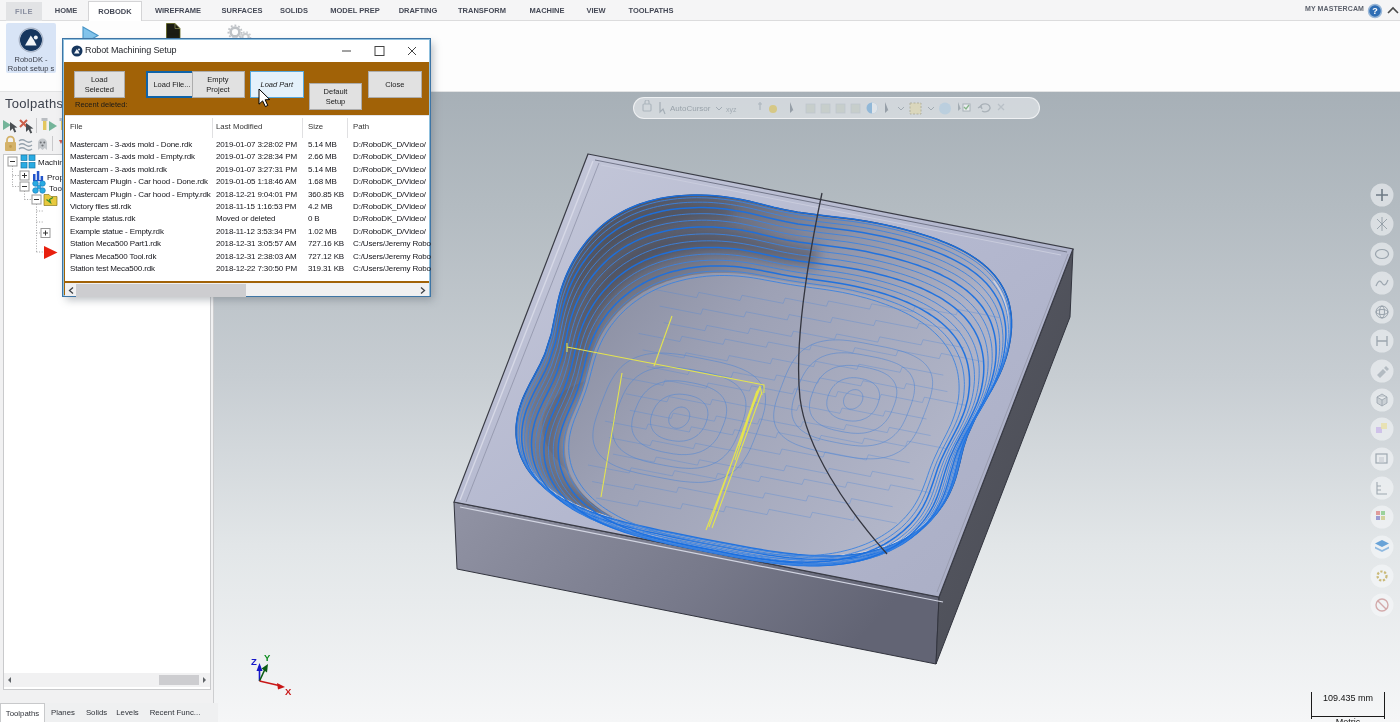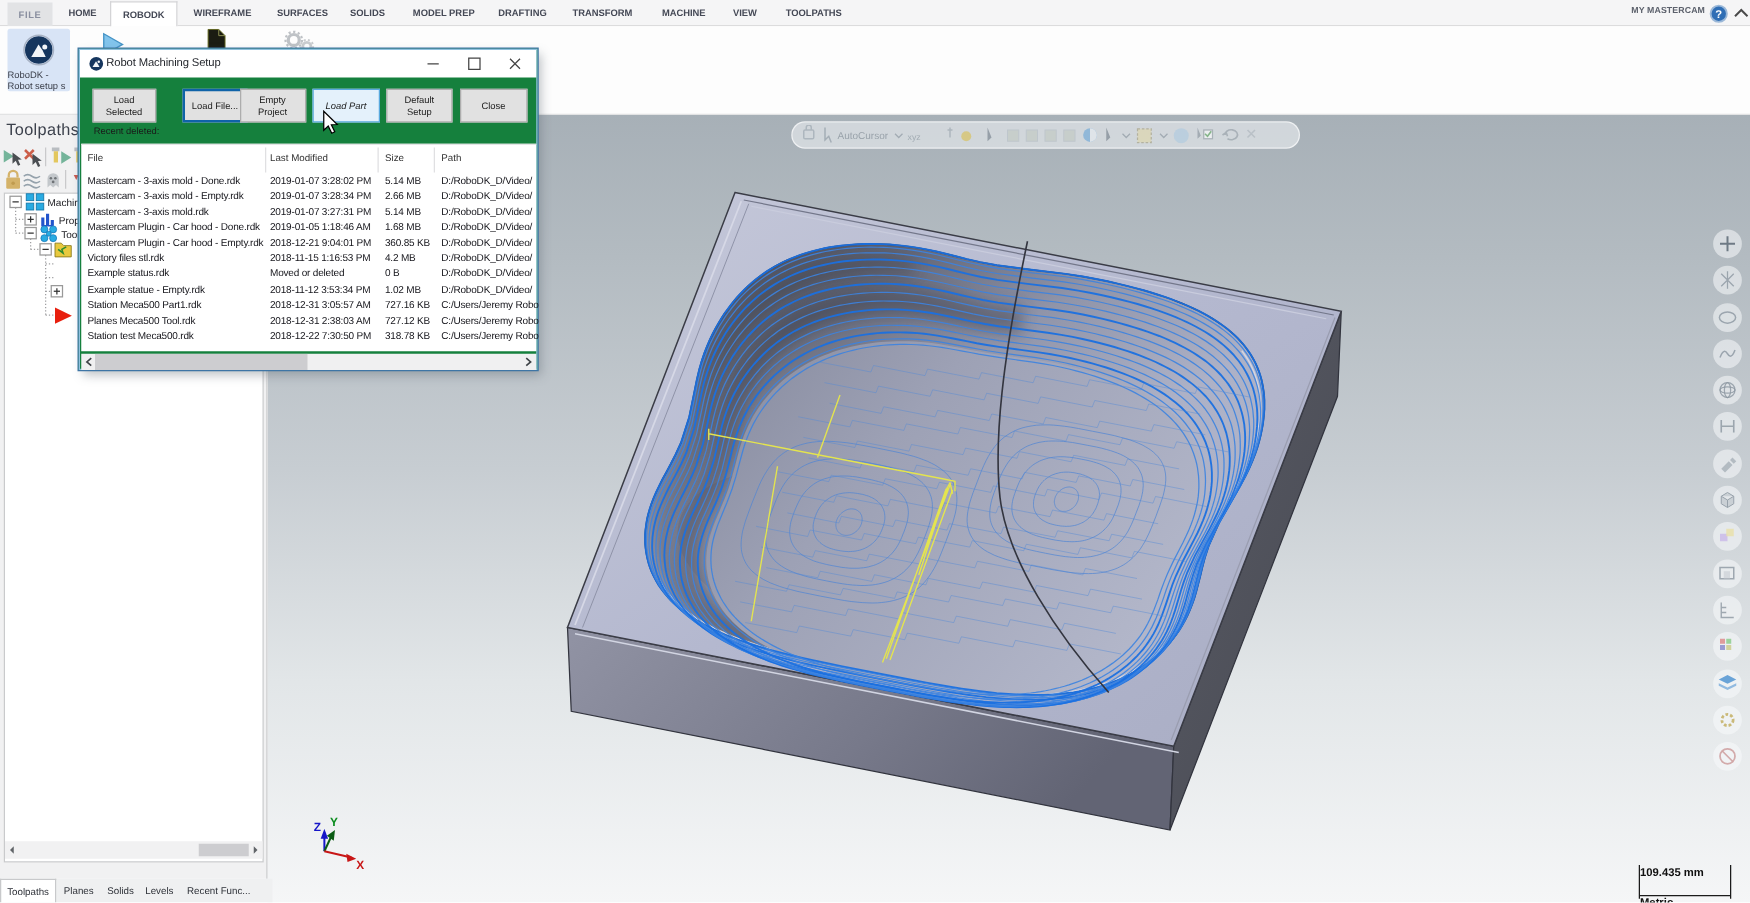--- a/index.html
+++ b/index.html
@@ -1,35 +1,35 @@
 <!DOCTYPE html>
 <html><head><meta charset="utf-8"><style>
 *{margin:0;padding:0;box-sizing:border-box}
 body{width:1400px;height:722px;position:relative;overflow:hidden;font-family:"Liberation Sans",sans-serif;background:#fff}
 .abs{position:absolute}
 #tabs{left:0;top:0;width:1400px;height:21px;background:#f5f5f6;border-bottom:1px solid #dcdcdd}
 .tab{position:absolute;top:0;height:21px;font-size:7.5px;font-weight:bold;color:#454956;display:flex;align-items:center;justify-content:center}
 #filetab{left:6px;top:2px;width:36px;height:19px;background:#e2e3e5;color:#8a8fa0;font-weight:bold;font-size:7.5px;display:flex;align-items:center;justify-content:center;letter-spacing:.5px}
 #robodktab{left:88px;top:1px;width:54px;height:21px;background:#fff;border:1px solid #d4d4d6;border-bottom:none}
 #ribbon{left:0;top:21px;width:1400px;height:71px;background:#fdfdfd;border-bottom:1px solid #e2e3e4}
-#robobtn{left:6px;top:2px;width:50px;height:50px;background:#d8e4f6;border-radius:2px;text-align:left;font-size:7.5px;color:#3a3e49}
+#robobtn{left:6px;top:2px;width:50px;height:50px;background:#d8e4f6;border-radius:2px;text-align:center;font-size:7.5px;color:#3a3e49}
 #leftpanel{left:0;top:92px;width:214px;height:611px;background:#f1f1f2;border-right:1px solid #cdced0}
 #lp-title{left:5px;top:4px;font-size:13px;letter-spacing:.3px;color:#3c414c}
 #viewport{left:214px;top:92px;width:1186px;height:630px;background:linear-gradient(180deg,#a7b0b7 0%,#b3bbc1 18%,#c7cdd2 45%,#e2e6e8 72%,#f5f6f7 100%)}
 #fl-toolbar{left:633px;top:97px;width:407px;height:22px;background:rgba(234,238,241,.62);border:1px solid rgba(255,255,255,.65);border-radius:11px}
-#dialog{left:63px;top:39px;width:367px;height:257px;background:#15803d;border:1px solid #8fc0de;box-shadow:0 0 0 1px #3e75a5,3px 4px 8px rgba(90,100,110,.4)}
+#dialog{left:63px;top:39px;width:367px;height:257px;background:#a16207;border:1px solid #8fc0de;box-shadow:0 0 0 1px #3e75a5,3px 4px 8px rgba(90,100,110,.4)}
 #dtitle{left:0;top:0;width:100%;height:22px;background:#fff;font-size:9px;letter-spacing:-0.1px;color:#25282e}
 .dbtn{position:absolute;top:31px;height:27px;background:#e1e1e1;border:1px solid #adadad;font-size:7.5px;color:#1a1a1a;display:flex;align-items:center;justify-content:center;text-align:center;line-height:1.25}
 #dtable{left:1px;top:75px;width:364px;height:166px;background:#fff;border-top:1px solid #e4e4e6}
 .drow{position:absolute;left:0;width:100%;height:12.4px;font-size:8px;letter-spacing:-0.15px;color:#14141a;white-space:nowrap}
 .c1{position:absolute;left:5px}.c2{position:absolute;left:151px}.c3{position:absolute;left:243px}.c4{position:absolute;left:288px}
 #dscroll{left:1px;top:243px;width:364px;height:13px;background:#f0f0f1}
 #statusbar{left:0;top:703px;width:218px;height:19px;background:#eff0f1}
 .stab{position:absolute;top:0;height:19px;font-size:7.8px;color:#2e3138;display:flex;align-items:center;justify-content:center}
-#metricbox{left:1311px;top:692px;width:74px;height:27px;border-left:1.5px solid #1b1b1b;border-right:1.5px solid #1b1b1b;font-weight:bold;font-size:9px;color:#111;text-align:left}
+#metricbox{left:1311px;top:692px;width:74px;height:27px;border-left:1.5px solid #1b1b1b;border-right:1.5px solid #1b1b1b;font-weight:normal;font-size:9px;color:#111;text-align:center}
 </style></head>
 <body>
 <div class="abs" id="tabs"></div>
 <div class="tab" style="left:26px;width:80px">HOME</div>
 <div class="tab" style="left:75px;width:80px">ROBODK</div>
 <div class="tab" style="left:138px;width:80px">WIREFRAME</div>
 <div class="tab" style="left:202px;width:80px">SURFACES</div>
 <div class="tab" style="left:254px;width:80px">SOLIDS</div>
 <div class="tab" style="left:315px;width:80px">MODEL PREP</div>
 <div class="tab" style="left:378px;width:80px">DRAFTING</div>
@@ -414,21 +414,21 @@
    <svg class="abs" style="left:267px;top:0" width="92" height="22">
      <line x1="11" y1="11" x2="20" y2="11" stroke="#444" stroke-width="1"></line>
      <rect x="44" y="6.5" width="9" height="9" fill="none" stroke="#444" stroke-width="1"></rect>
      <path d="M77 7 l8 8 M85 7 l-8 8" stroke="#444" stroke-width="1"></path>
    </svg>
  </div>
  <div class="dbtn" style="left:9.5px;width:51.5px;">Load<br>Selected</div>
  <div class="dbtn" style="left:82px;width:52px;border:2px solid #0f63a8;">Load File...</div>
  <div class="dbtn" style="left:127.5px;width:53px;">Empty<br>Project</div>
  <div class="dbtn" style="left:186px;width:53.5px;background:#e4f1fb;border:1px solid #58a9de;font-style:italic;">Load Part</div>
- <div class="dbtn" style="left:245px;width:53px;">Default<br>Setup</div>
+ <div class="dbtn" style="left:245px;width:53px;margin-top:12px;">Default<br>Setup</div>
  <div class="dbtn" style="left:304px;width:53.5px;">Close</div>
  <div class="abs" style="left:11px;top:60px;font-size:7.5px;color:#1a1a1a">Recent deleted:</div>
  <div class="abs" id="dtable">
    <div class="abs" style="left:5px;top:6px;font-size:7.8px;color:#333">File</div>
    <div class="abs" style="left:151px;top:6px;font-size:7.8px;color:#333">Last Modified</div>
    <div class="abs" style="left:243px;top:6px;font-size:7.8px;color:#333">Size</div>
    <div class="abs" style="left:288px;top:6px;font-size:7.8px;color:#333">Path</div>
    <div class="abs" style="left:147px;top:2px;width:1px;height:20px;background:#e0e0e2"></div>
    <div class="abs" style="left:237px;top:2px;width:1px;height:20px;background:#e0e0e2"></div>
    <div class="abs" style="left:282px;top:2px;width:1px;height:20px;background:#e0e0e2"></div>
@@ -488,21 +488,21 @@
       </div>
 <div class="drow" style="top:135.6px">
         <span class="c1">Planes Meca500 Tool.rdk</span>
         <span class="c2">2018-12-31 2:38:03 AM</span>
         <span class="c3">727.12 KB</span>
         <span class="c4">C:/Users/Jeremy Robo</span>
       </div>
 <div class="drow" style="top:148.0px">
         <span class="c1">Station test Meca500.rdk</span>
         <span class="c2">2018-12-22 7:30:50 PM</span>
-        <span class="c3">318.78 KB</span>
+        <span class="c3">319.31 KB</span>
         <span class="c4">C:/Users/Jeremy Robo</span>
       </div>
  </div>
  <div class="abs" id="dscroll">
    <svg width="364" height="13">
         <path d="M8 3.5 L4.5 6.5 L8 9.5" stroke="#3f4348" stroke-width="1.3" fill="none"></path>
         <path d="M356 3.5 L359.5 6.5 L356 9.5" stroke="#3f4348" stroke-width="1.3" fill="none"></path>
         <rect x="11" y="0" width="170" height="13" fill="#cdcdd0"></rect>
       </svg>
  </div>

